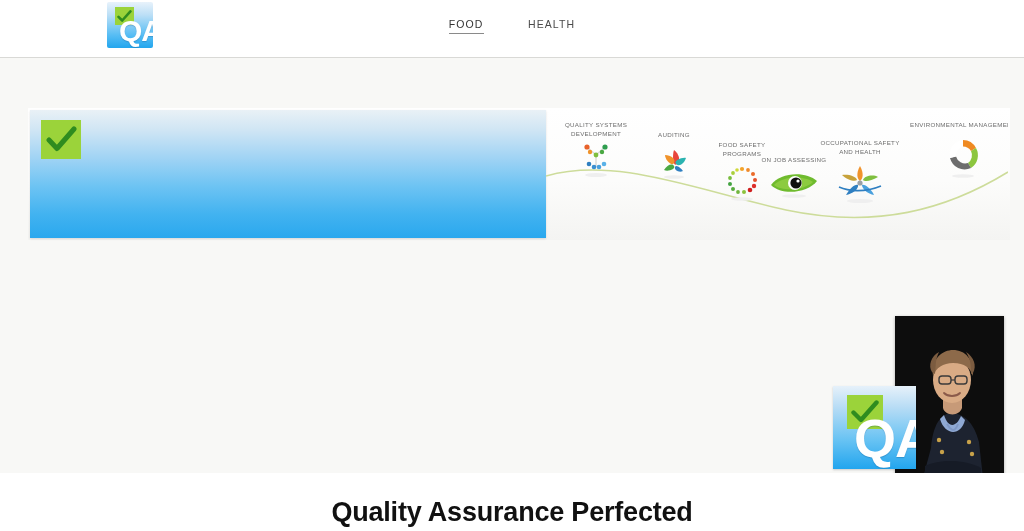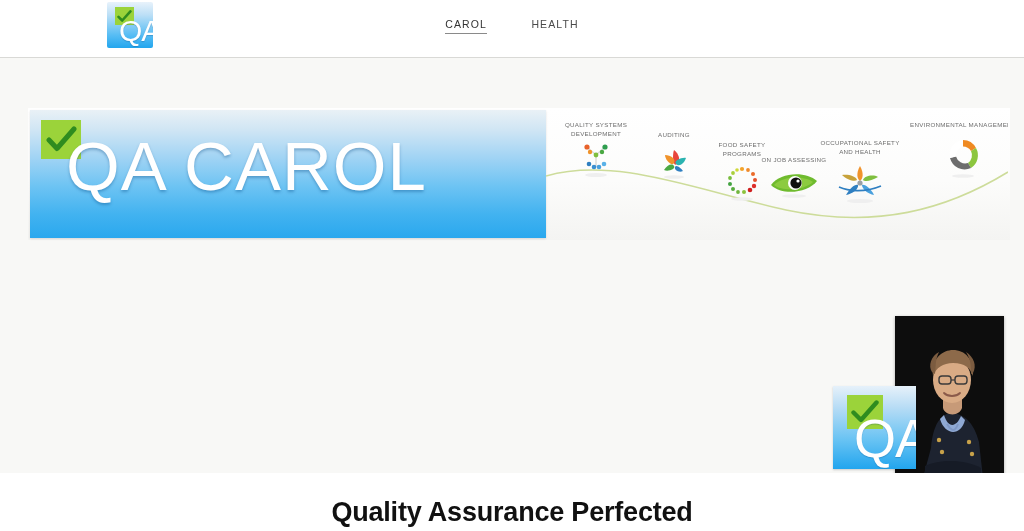--- a/index.html
+++ b/index.html
@@ -20,21 +20,21 @@
     border-radius:2px;
     background:linear-gradient(to bottom, #e8f2fb 0%, #bcdff6 28%, #57bdf4 72%, #23a6ee 100%);
     overflow:hidden;
   }
   .logo-check{
     position:absolute; background:#9bd33a;
     display:flex; align-items:center; justify-content:center;
   }
   .logo-check svg{ display:block; }
   .logo-qa{
-    position:absolute; color:#ffffff; font-weight:400;
+    position:absolute; color:#ffffff; font-weight:700;
     font-family:"Liberation Sans", sans-serif;
     line-height:1; letter-spacing:-1px;
     text-shadow:0 1px 1px rgba(0,60,110,.25);
   }
 
   #nav{
     position:absolute; left:0; top:16px; width:1024px;
     text-align:center;
   }
   .nav-item{
@@ -124,37 +124,36 @@
   <div id="header-logo">
     <div class="logo-check" style="left:8px; top:5px; width:19px; height:18px;">
       <svg width="15" height="13" viewBox="0 0 15 13" aria-hidden="true">
         <path d="M1.5 6.8 L5.2 10.5 L13.4 1.4" stroke="#2f8c1f" stroke-width="2.6" fill="none" stroke-linecap="round" stroke-linejoin="round"></path>
       </svg>
     </div>
     <div class="logo-qa" style="left:12px; top:14px; font-size:30px;">QA</div>
   </div>
 
   <div id="nav">
-    <a class="nav-item active" href="#">CAROL</a>
+    <a class="nav-item active" href="#">FOOD</a>
     <a class="nav-item" href="#">HEALTH</a>
   </div>
 
 </div>
 
 <div id="hero">
 
   <div id="banner">
 
     <div id="banner-blue">
       <div id="banner-check">
         <svg width="31" height="27" viewBox="0 0 31 27" aria-hidden="true">
           <path d="M3 14 L11 22.5 L28 3" stroke="#2f8c1f" stroke-width="5" fill="none" stroke-linecap="round" stroke-linejoin="round"></path>
         </svg>
       </div>
-      <div id="banner-text">QA CAROL</div>
     </div>
 
     <div id="services">
 
       <svg id="wave" viewBox="0 0 462 128" preserveAspectRatio="none">
         <path d="M0 66 C 70 46, 150 80, 240 100 C 330 119, 400 100, 462 62" stroke="#cddc9a" stroke-width="1.6" fill="none"></path>
       </svg>
 
       <div class="svc" style="left:0px; top:11px; width:100px;">
         <div class="svc-label">QUALITY SYSTEMS

